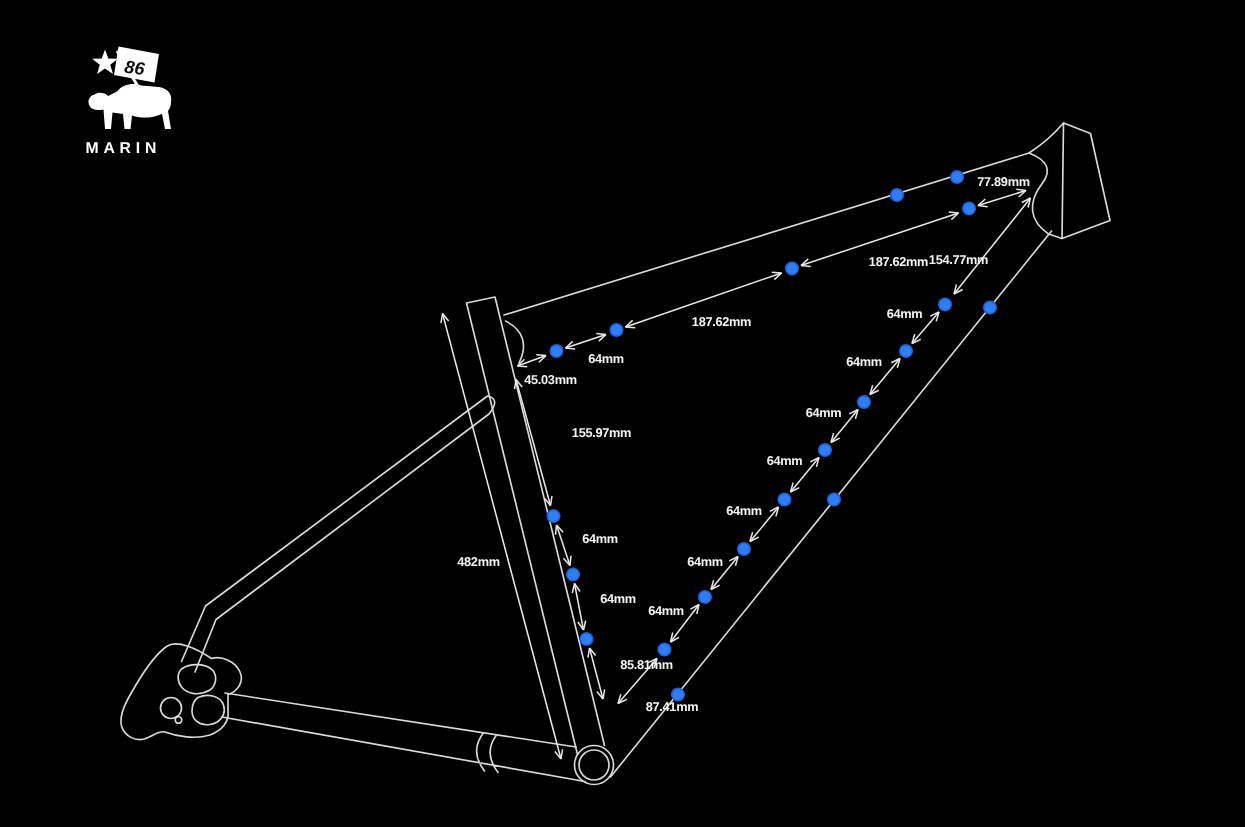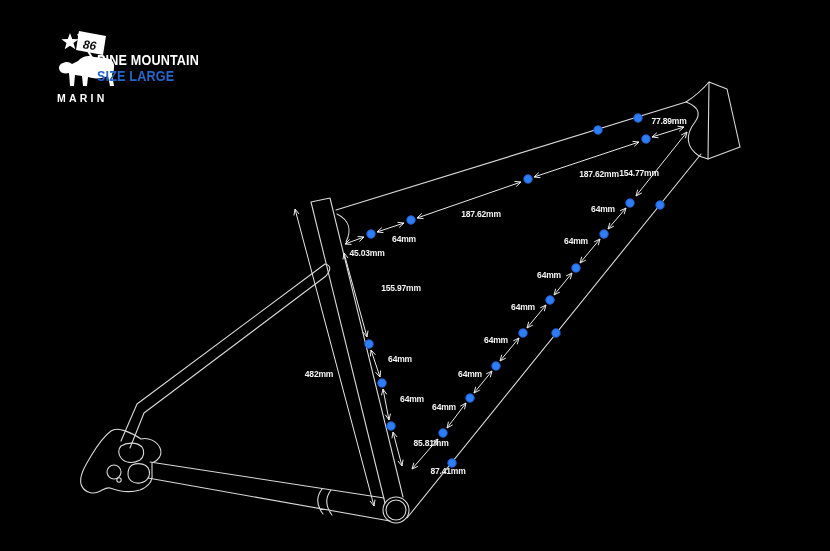--- a/index.html
+++ b/index.html
@@ -224,18 +224,14 @@
 
   <svg id="logo" width="95" height="90" viewBox="0 0 95 90">
     <path fill="#fff" d="M44,21 L46.2,27 L52.6,27.2 L47.5,31.1 L49.3,37.3 L44,33.7 L38.7,37.3 L40.5,31.1 L35.4,27.2 L41.8,27 Z"></path>
     <line x1="52" y1="22" x2="75" y2="61" stroke="#fff" stroke-width="2"></line>
     <polygon fill="#fff" points="53,19 80,24 77,43 50,38"></polygon>
     <text class="flag-num" x="57" y="37" transform="rotate(8 62 33)">86</text>
     <path fill="#fff" d="M34,59 C32,56 33,52 37,51 C40,49 44,50 46,52 L52,49 C56,44 63,43 68,45 L80,46 C86,47 89,51 88,56 C88,59 87,61 86,62 L88,74 L84,74 L82,64 C75,67 68,67 62,65 L61,74 L57,74 L56,64 L49,63 L48,74 L44,74 L43,61 C39,62 35,61 34,59 Z"></path>
     <text class="brand-text" x="31" y="90">MARIN</text>
   </svg>
 
-  <div class="hdr">
-    <div class="model">PINE MOUNTAIN</div>
-    <div class="size" id="size-line" style="color: rgb(36, 102, 204);">SIZE LARGE</div>
-  </div>
 
 </div>
 
 </body></html>

